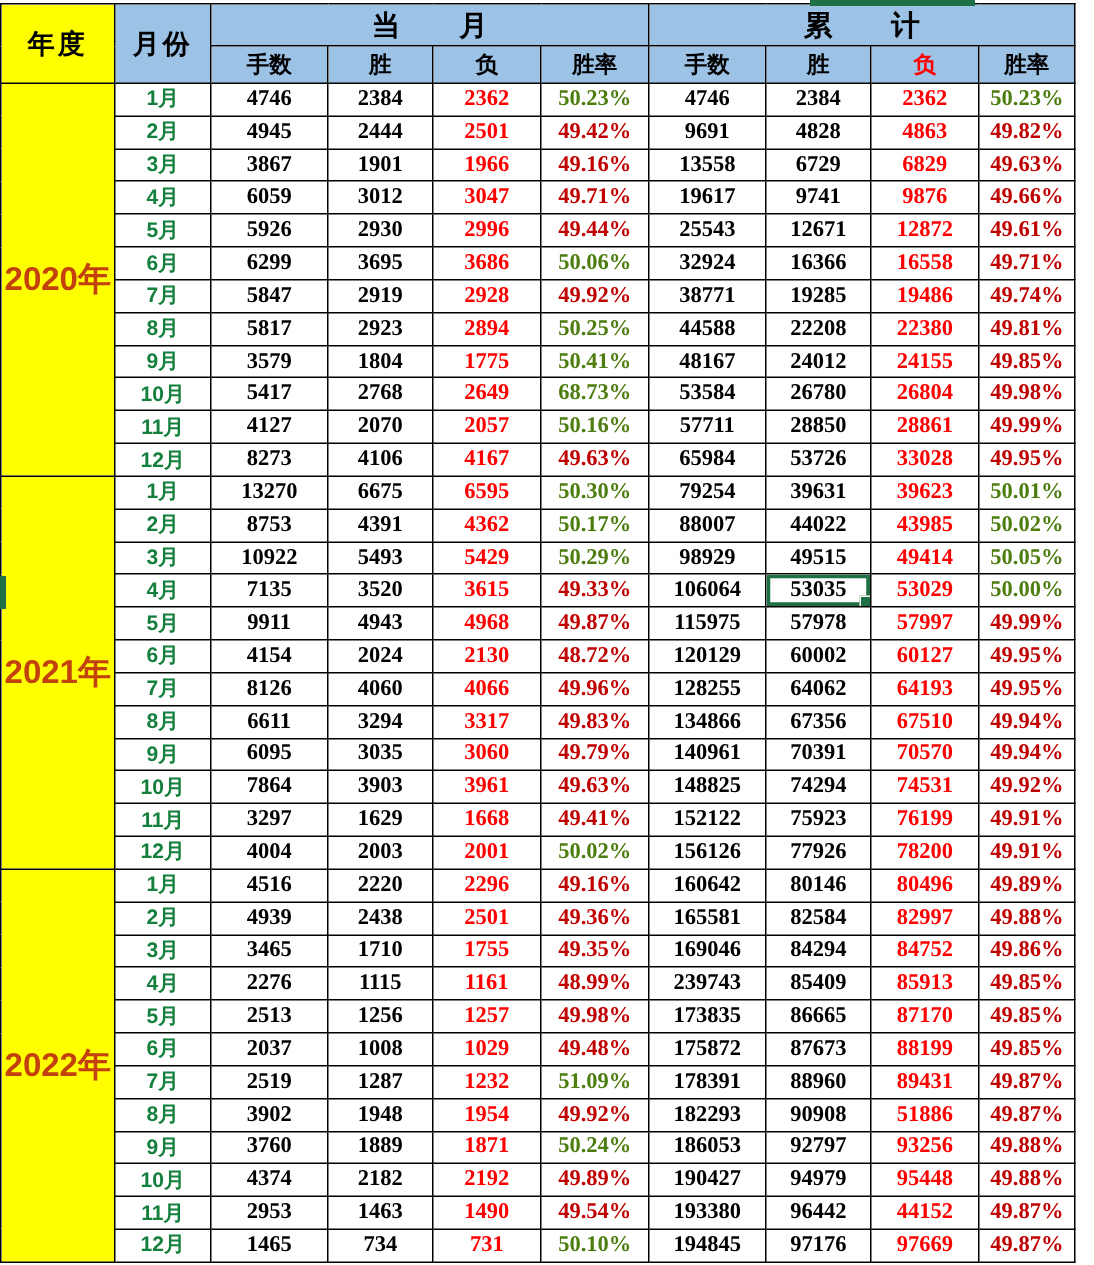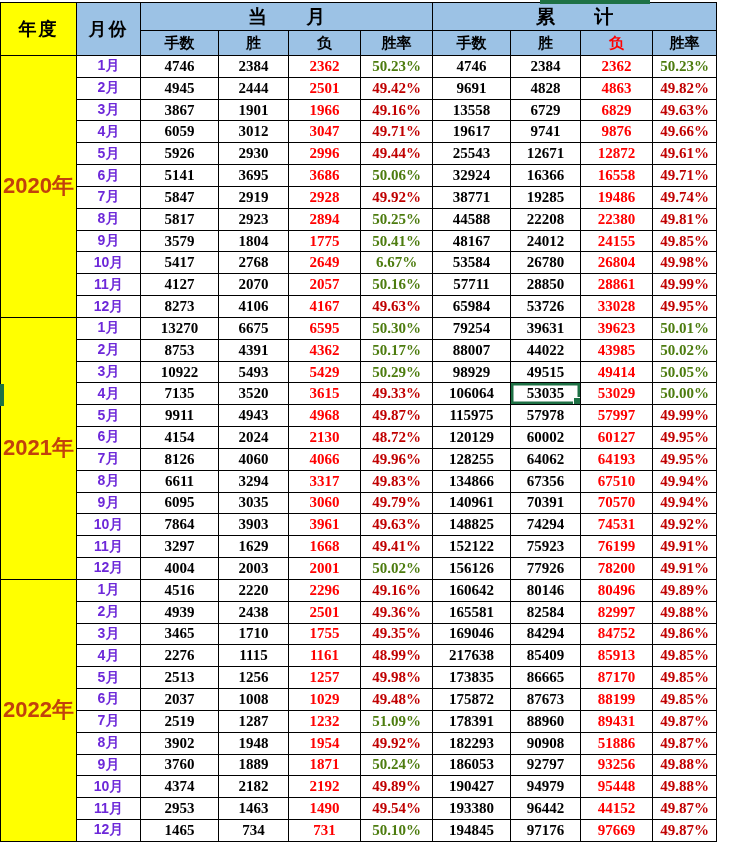--- a/index.html
+++ b/index.html
@@ -49,21 +49,21 @@
   }
   .month-head { font-size:18px; font-weight:700; letter-spacing:2px; }
   .group-head { font-size:19px; font-weight:700; word-spacing:34px; }
   .sub-head   { font-size:15px; font-weight:700; }
   .sub-head.red { color:var(--loss-red,#FF0000); }
 
   .year-cell {
     background:var(--year-bg,#FFFF00);
     font-size:22px; font-weight:700; color:#c2410c;
   }
-  .month-cell { font-size:14px; font-weight:700; color:#6d28d9; background:#fff; }
+  .month-cell { font-size:14px; font-weight:700; color:#15803d; background:#fff; }
   .num {
     font-family:"Liberation Serif","DejaVu Serif",serif;
     font-weight:700; font-size:15px; color:#000; background:#fff;
   }
   .neg      { color:var(--loss-red,#FF0000); }
   .rate-neg { color:var(--rate-red,#C00000);margin-left:33px; }
   .rate-pos { color:#4d7c0f; }
 
   .selected {
     position:relative;
@@ -168,21 +168,21 @@
           <td class="num">2930</td>
           <td class="num neg">2996</td>
           <td class="num rate-neg">49.44%</td>
           <td class="num">25543</td>
           <td class="num">12671</td>
           <td class="num neg">12872</td>
           <td class="num rate-neg">49.61%</td>
         </tr>
         <tr>
           <td class="month-cell">6月</td>
-          <td class="num">5141</td>
+          <td class="num">6299</td>
           <td class="num">3695</td>
           <td class="num neg">3686</td>
           <td class="num rate-pos">50.06%</td>
           <td class="num">32924</td>
           <td class="num">16366</td>
           <td class="num neg">16558</td>
           <td class="num rate-neg">49.71%</td>
         </tr>
         <tr>
           <td class="month-cell">7月</td>
@@ -215,21 +215,21 @@
           <td class="num">48167</td>
           <td class="num">24012</td>
           <td class="num neg">24155</td>
           <td class="num rate-neg">49.85%</td>
         </tr>
         <tr>
           <td class="month-cell">10月</td>
           <td class="num">5417</td>
           <td class="num">2768</td>
           <td class="num neg">2649</td>
-          <td class="num rate-pos">6.67%</td>
+          <td class="num rate-pos">68.73%</td>
           <td class="num">53584</td>
           <td class="num">26780</td>
           <td class="num neg">26804</td>
           <td class="num rate-neg">49.98%</td>
         </tr>
         <tr>
           <td class="month-cell">11月</td>
           <td class="num">4127</td>
           <td class="num">2070</td>
           <td class="num neg">2057</td>
@@ -416,21 +416,21 @@
           <td class="num">84294</td>
           <td class="num neg">84752</td>
           <td class="num rate-neg">49.86%</td>
         </tr>
         <tr>
           <td class="month-cell">4月</td>
           <td class="num">2276</td>
           <td class="num">1115</td>
           <td class="num neg">1161</td>
           <td class="num rate-neg">48.99%</td>
-          <td class="num">217638</td>
+          <td class="num">239743</td>
           <td class="num">85409</td>
           <td class="num neg">85913</td>
           <td class="num rate-neg">49.85%</td>
         </tr>
         <tr>
           <td class="month-cell">5月</td>
           <td class="num">2513</td>
           <td class="num">1256</td>
           <td class="num neg">1257</td>
           <td class="num rate-neg">49.98%</td>

